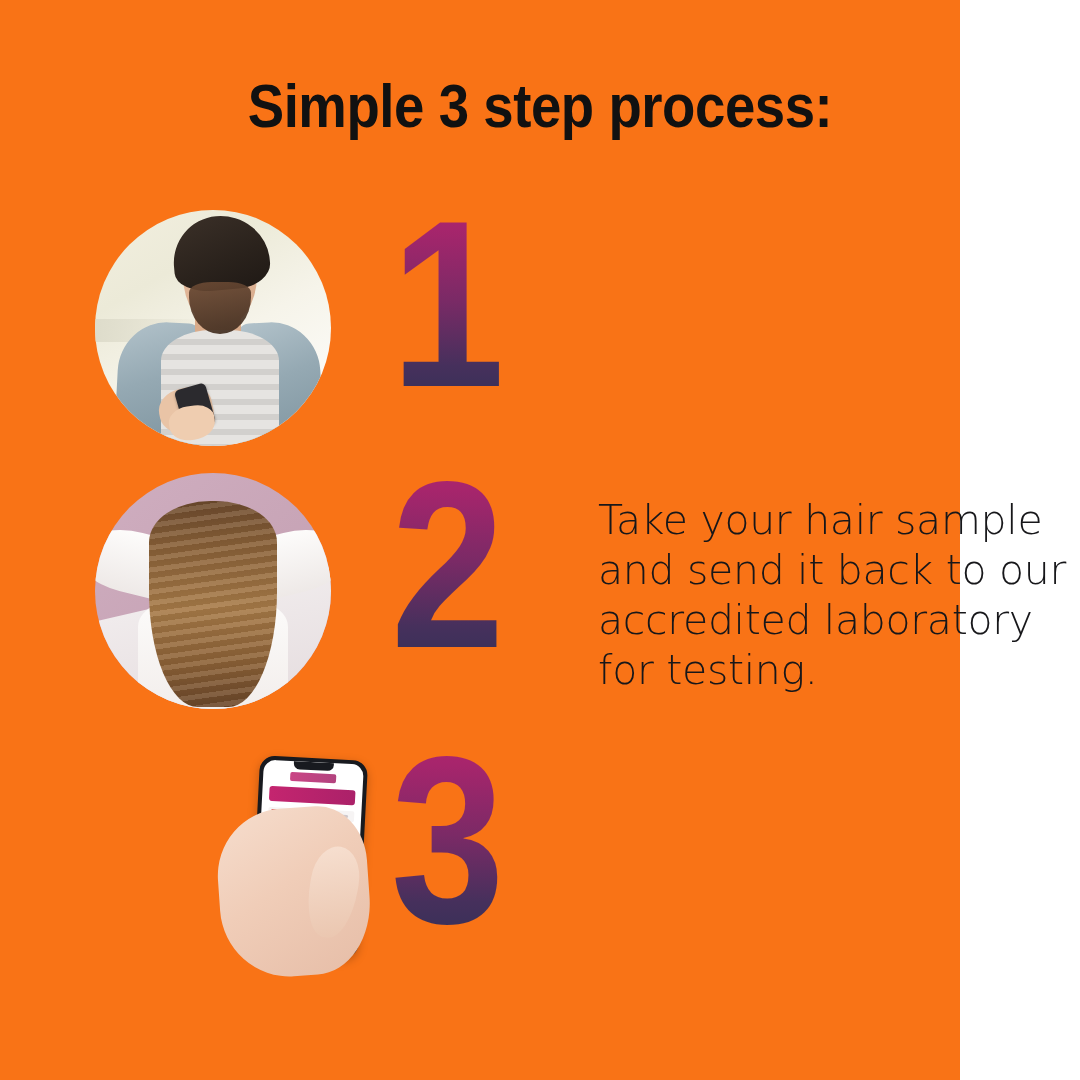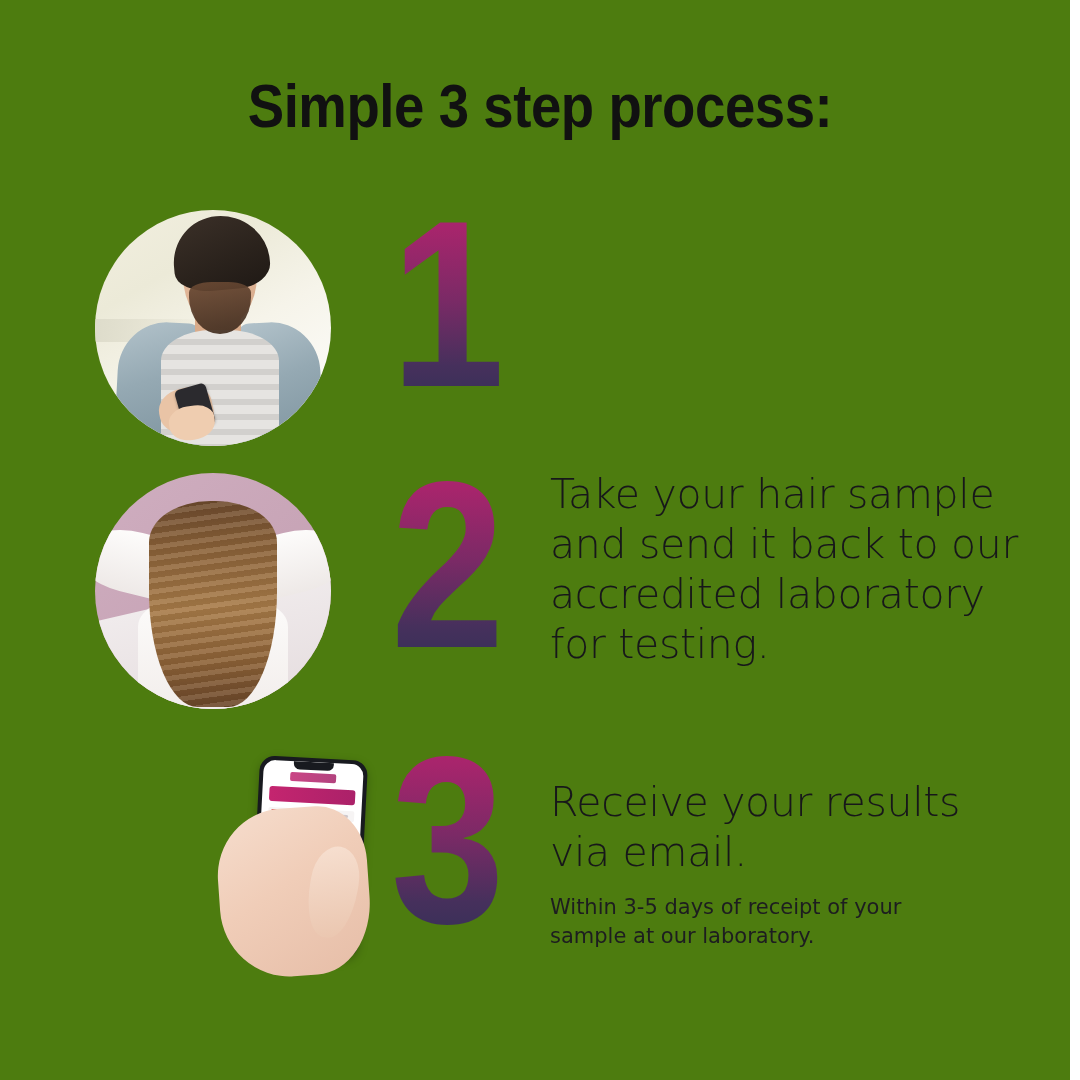--- a/index.html
+++ b/index.html
@@ -7,22 +7,22 @@
 
   html, body {
     width:1080px; height:1080px;
     background:#ffffff;
     font-family:"DejaVu Sans", sans-serif;
     overflow:hidden;
   }
 
   #page {
     position:relative;
-    width:1070px; height:1080px;
-    background:#4d7c0f;
+    width:960px; height:1080px;
+    background:#f97316;
   }
 
   
   .page-title {
     position:absolute;
     left:0; top:70px;
     width:1080px;
     text-align:center;
     font-family:"Liberation Sans", sans-serif;
     font-weight:bold;
@@ -262,21 +262,21 @@
     font-weight:300;
     color:#17171a;
   }
   .step-text .headline {
     font-size:41px;
     line-height:1.22;
     letter-spacing:-0.3px;
     white-space:pre-line;
   }
   .st1 { top:50px; }
-  .st2 { top:1px; }
+  .st2 { top:27px;margin-left:48px; }
   .st3 { top:32px; }
 
   .step-note {
     position:absolute;
     left:550px;
     top:148px;
     width:430px;
     font-family:"DejaVu Sans", sans-serif;
     font-weight:400;
     font-size:21px;
@@ -403,22 +403,16 @@
           </div>
         </div>
 
         <div class="hand"></div>
         <div class="thumb"></div>
       </div>
     </div>
 
     <div class="numeral num-3">3</div>
 
-    <div class="step-text st3">
-      <div class="headline">Receive your results
-via email.</div>
-    </div>
-
-    <div class="step-note">Within 3-5 days of receipt of your
-sample at our laboratory.</div>
+
   </div>
 
 </div>
 
 </body></html>

